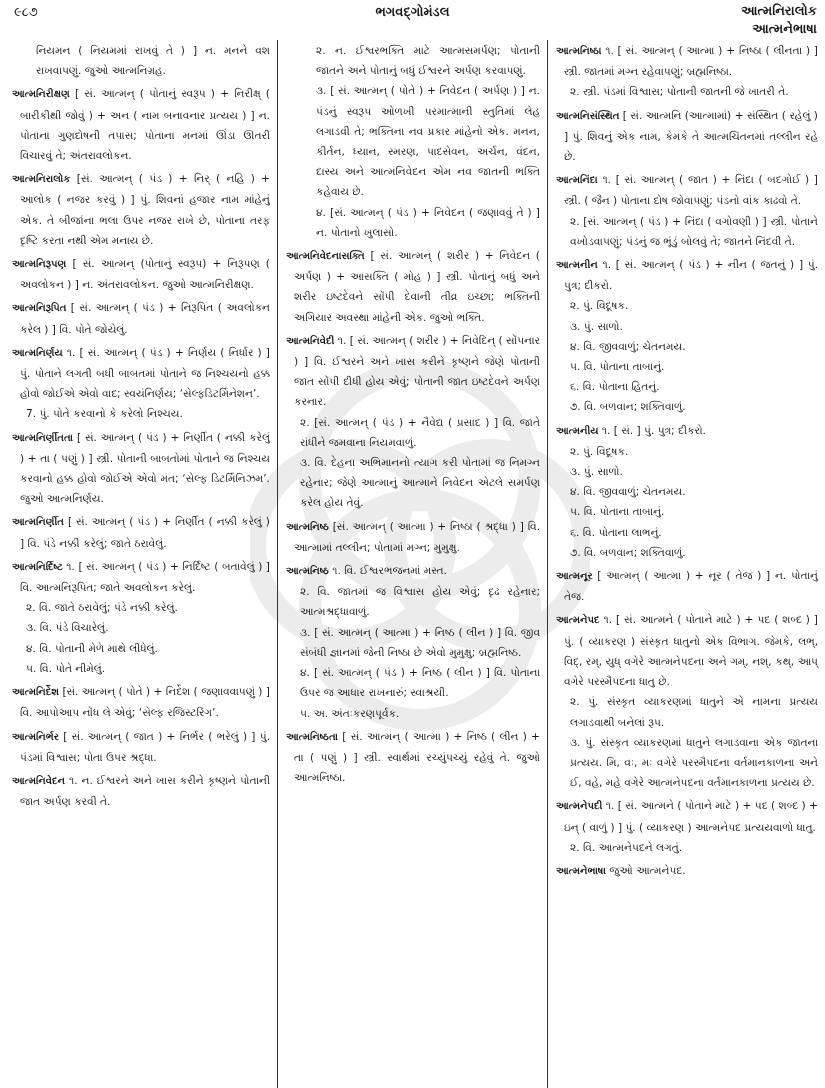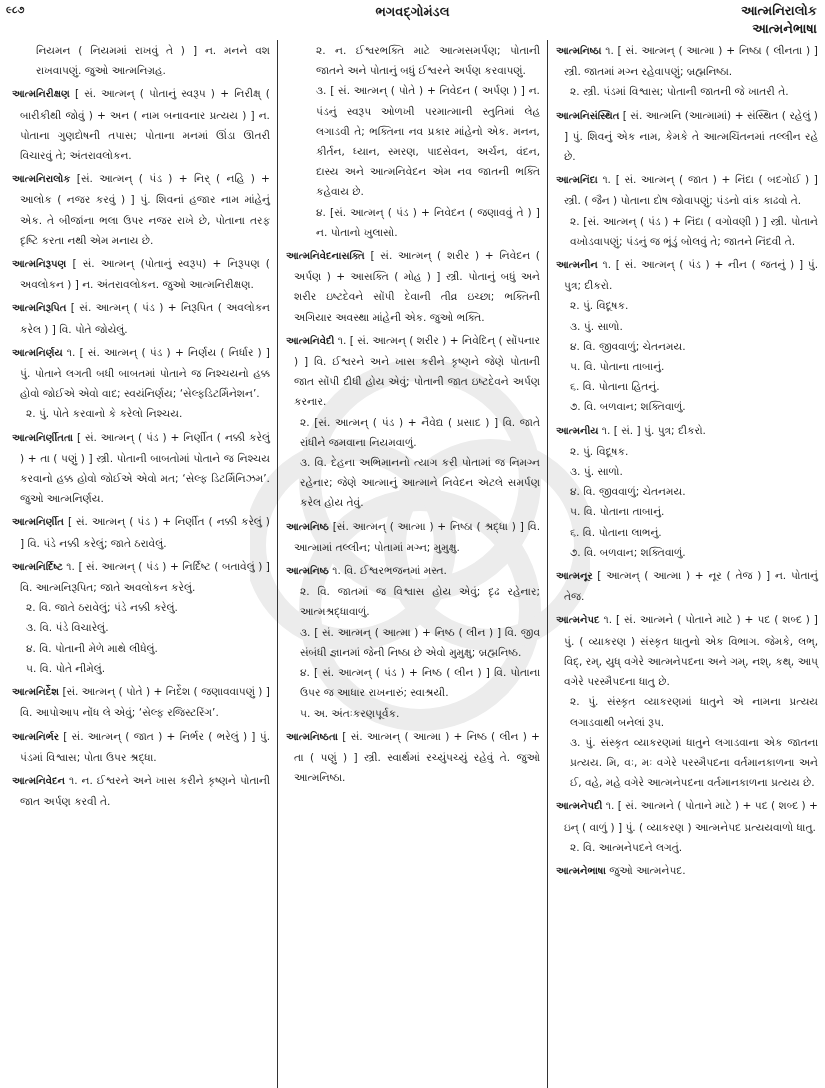--- a/index.html
+++ b/index.html
@@ -8,21 +8,21 @@
     font-family: "DejaVu Sans", "Liberation Sans", sans-serif;
     color: #1a1a1a;
   }
   .watermark {
     position: absolute; left: 250px; top: 330px; width: 340px; height: 420px;
     pointer-events: none; z-index: 0;
   }
   .header {
     position: absolute; left: 0; top: 0; width: 825px; height: 44px; z-index: 2;
   }
-  .page-no { position: absolute; left: 6px; top: 4px; font-size: 10px; font-weight: bold; }
+  .page-no { position: absolute; left: 14px; top: 4px; font-size: 13px; font-weight: normal; }
   .book-title { position: absolute; left: 0; width: 825px; top: 4px; text-align: center; font-size: 13px; font-weight: bold; }
   .guide { position: absolute; right: 8px; top: 2px; text-align: right; font-size: 13px; font-weight: bold; line-height: 18px; }
   .columns {
     position: absolute; left: 0; top: 40px; width: 825px; height: 1048px;
     display: flex; z-index: 1;
   }
   .col {
     box-sizing: border-box; height: 100%; overflow: hidden;
     padding: 0 7px 0 12px; font-size: 10.6px; line-height: 20.2px;
     text-align: justify;
@@ -56,21 +56,21 @@
   </div>
 </div>
 
 <div class="columns">
   <div class="col col-1">
       <div class="entry cont"><span>નિયમન ( નિયમમાં રાખવું તે ) ] ન. મનને વશ રાખવાપણું. જુઓ આત્મનિગ્રહ.</span></div>
       <div class="entry"><span class="hw">આત્મનિરીક્ષણ</span> <span>[ સં. આત્મન્ ( પોતાનું સ્વરૂપ ) + નિરીક્ષ્ ( બારીકીથી જોવું ) + અન ( નામ બનાવનાર પ્રત્યય ) ] ન. પોતાના ગુણદોષની તપાસ; પોતાના મનમાં ઊંડા ઊતરી વિચારવું તે; અંતરાવલોકન.</span></div>
       <div class="entry"><span class="hw">આત્મનિરાલોક</span> <span>[સં. આત્મન્ ( પંડ ) + નિર્ ( નહિ ) + આલોક ( નજર કરવું ) ] પું. શિવનાં હજાર નામ માંહેનું એક. તે બીજાંના ભલા ઉપર નજર રાખે છે, પોતાના તરફ દૃષ્ટિ કરતા નથી એમ મનાય છે.</span></div>
       <div class="entry"><span class="hw">આત્મનિરૂપણ</span> <span>[ સં. આત્મન્ (પોતાનું સ્વરૂપ) + નિરૂપણ ( અવલોકન ) ] ન. અંતરાવલોકન. જુઓ આત્મનિરીક્ષણ.</span></div>
       <div class="entry"><span class="hw">આત્મનિરૂપિત</span> <span>[ સં. આત્મન્ ( પંડ ) + નિરૂપિત ( અવલોકન કરેલ ) ] વિ. પોતે જોયેલું.</span></div>
-      <div class="entry"><span class="hw">આત્મનિર્ણય</span> <span>૧. [ સં. આત્મન્ ( પંડ ) + નિર્ણય ( નિર્ધાર ) ] પું. પોતાને લગતી બધી બાબતમાં પોતાને જ નિશ્ચયનો હક્ક હોવો જોઈએ એવો વાદ; સ્વયંનિર્ણય; ‘સેલ્ફડિટર્મિનેશન’.</span><span class="sense">૨. પું. પોતે કરવાનો કે કરેલો નિશ્ચય.</span></div>
+      <div class="entry"><span class="hw">આત્મનિર્ણય</span> <span>૧. [ સં. આત્મન્ ( પંડ ) + નિર્ણય ( નિર્ધાર ) ] પું. પોતાને લગતી બધી બાબતમાં પોતાને જ નિશ્ચયનો હક્ક હોવો જોઈએ એવો વાદ; સ્વયંનિર્ણય; ‘સેલ્ફડિટર્મિનેશન’.</span><span class="sense">7. પું. પોતે કરવાનો કે કરેલો નિશ્ચય.</span></div>
       <div class="entry"><span class="hw">આત્મનિર્ણીતતા</span> <span>[ સં. આત્મન્ ( પંડ ) + નિર્ણીત ( નક્કી કરેલું ) + તા ( પણું ) ] સ્ત્રી. પોતાની બાબતોમાં પોતાને જ નિશ્ચય કરવાનો હક્ક હોવો જોઈએ એવો મત; ‘સેલ્ફ ડિટર્મિનિઝમ’. જુઓ આત્મનિર્ણય.</span></div>
       <div class="entry"><span class="hw">આત્મનિર્ણીત</span> <span>[ સં. આત્મન્ ( પંડ ) + નિર્ણીત ( નક્કી કરેલું ) ] વિ. પંડે નક્કી કરેલું; જાતે ઠરાવેલું.</span></div>
       <div class="entry"><span class="hw">આત્મનિર્દિષ્ટ</span> <span>૧. [ સં. આત્મન્ ( પંડ ) + નિર્દિષ્ટ ( બતાવેલું ) ] વિ. આત્મનિરૂપિત; જાતે અવલોકન કરેલું.</span><span class="sense">૨. વિ. જાતે ઠરાવેલું; પંડે નક્કી કરેલું.</span><span class="sense">૩. વિ. પંડે વિચારેલું.</span><span class="sense">૪. વિ. પોતાની મેળે માથે લીધેલું.</span><span class="sense">૫. વિ. પોતે નીમેલું.</span></div>
       <div class="entry"><span class="hw">આત્મનિર્દેશ</span> <span>[સં. આત્મન્ ( પોતે ) + નિર્દેશ ( જણાવવાપણું ) ] વિ. આપોઆપ નોંધ લે એવું; ‘સેલ્ફ રજિસ્ટરિંગ’.</span></div>
       <div class="entry"><span class="hw">આત્મનિર્ભર</span> <span>[ સં. આત્મન્ ( જાત ) + નિર્ભર ( ભરેલું ) ] પું. પંડમાં વિશ્વાસ; પોતા ઉપર શ્રદ્ધા.</span></div>
       <div class="entry"><span class="hw">આત્મનિવેદન</span> <span>૧. ન. ઈશ્વરને અને ખાસ કરીને કૃષ્ણને પોતાની જાત અર્પણ કરવી તે.</span></div>
     </div>
   <div class="col col-2">
       <div class="entry cont">
         <span class="sense">૨. ન. ઈશ્વરભક્તિ માટે આત્મસમર્પણ; પોતાની જાતને અને પોતાનું બધું ઈશ્વરને અર્પણ કરવાપણું.</span>

